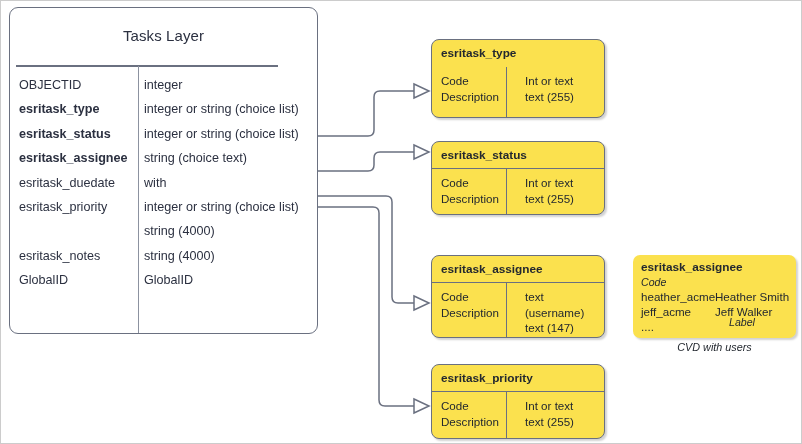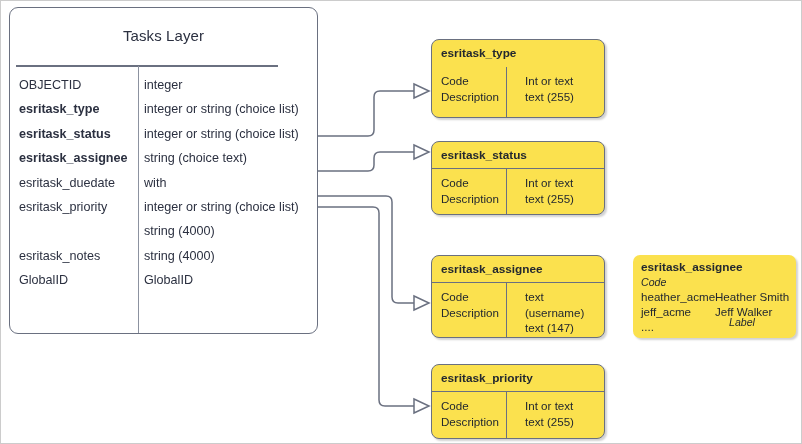--- a/index.html
+++ b/index.html
@@ -315,14 +315,15 @@
   <div class="cvdbox">
     <div class="cvd-title">esritask_assignee</div>
     <div class="cvd-hdr c1">Code</div>
     <div class="cvd-hdr c2">Label</div>
     <div class="cvd-cell c1">heather_acme
 jeff_acme
 ....</div>
     <div class="cvd-cell c2">Heather Smith
 Jeff Walker</div>
   </div>
+  <div class="cvd-caption">CVD with users</div>
 
 </div>
 
 </body></html>

